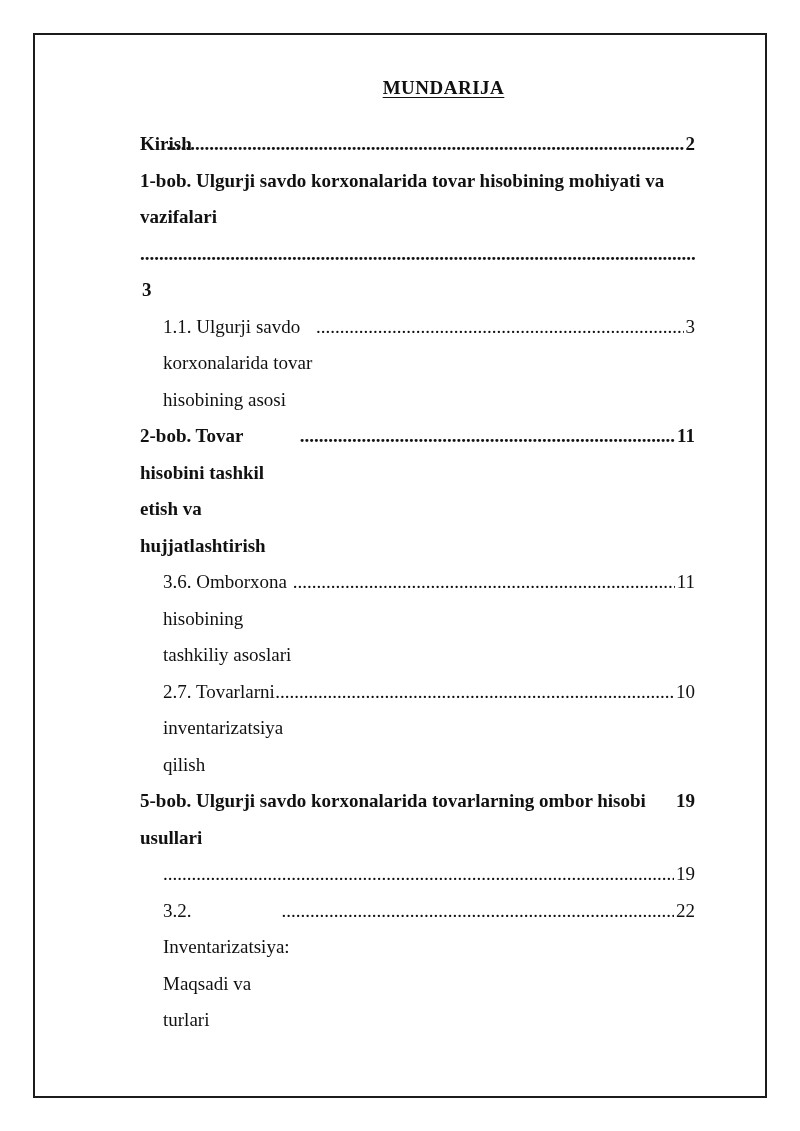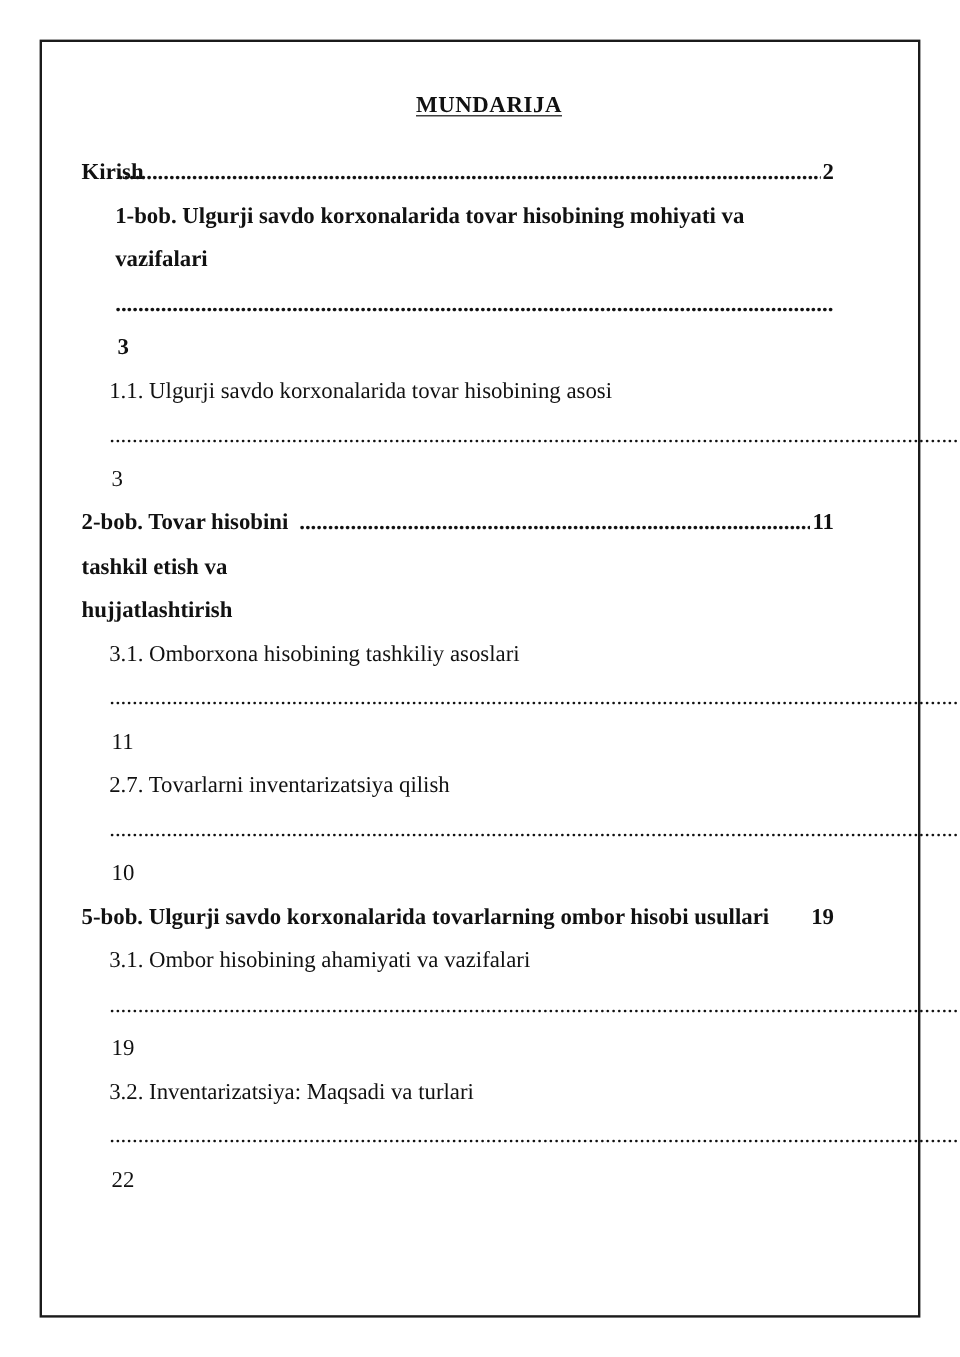--- a/index.html
+++ b/index.html
@@ -17,21 +17,21 @@
   }
   .page-frame {
     position: absolute;
     left: 33px;
     top: 33px;
     width: 734px;
     height: 1065px;
     border: 2px solid #1b1b1b;
     box-sizing: border-box;
     background: #ffffff;
-    padding: 40px 18px 0 33px;
+    padding: 40px 18px 0 105px;
   }
   .doc-title {
     font-size: 19px;
     line-height: 26px;
     font-weight: bold;
     text-align: center;
     text-decoration: underline;
     text-underline-offset: 3px;
     letter-spacing: 0.5px;
     margin: 0 0 25px 0;
@@ -40,34 +40,34 @@
     display: block;
     padding-right: 52px;
   }
   .toc-row {
     display: flex;
     align-items: baseline;
     font-size: 19px;
     line-height: 36.5px;
   }
   .toc-row.chapter { font-weight: bold; }
-  .toc-row.section { padding-left: 23px; flex-direction: column; }
+  .toc-row.section { padding-left: 23px; }
   .toc-label { min-width: 0; }
   .toc-leader {
     flex: 1 1 auto;
     min-width: 0;
     overflow: hidden;
     white-space: nowrap;
   }
   .toc-leader::after {
     content: "....................................................................................................................................................................................................................";
   }
   .toc-row.no-dots .toc-leader::after { content: ""; }
   .toc-page { white-space: nowrap; padding-left: 2px; }
-  .toc-row.label-own-line { flex-wrap: wrap; margin-left: 28px; }
+  .toc-row.label-own-line { flex-wrap: wrap; }
   .toc-row.label-own-line .toc-label { flex: 0 0 100%; }
 </style>
 </head>
 <body>
 
 <div class="sheet">
   <div class="page-frame">
     <h1 class="doc-title">MUNDARIJA</h1>
     <nav class="toc" id="toc">
         <div class="toc-row chapter">
@@ -84,36 +84,35 @@
     <span class="toc-label">1.1. Ulgurji savdo korxonalarida tovar hisobining asosi</span>
     <span class="toc-leader"></span>
     <span class="toc-page">3</span>
   </div>
         <div class="toc-row chapter">
     <span class="toc-label">2-bob. Tovar hisobini tashkil etish va hujjatlashtirish</span>
     <span class="toc-leader"></span>
     <span class="toc-page">11</span>
   </div>
         <div class="toc-row section">
-    <span class="toc-label">3.1. Omborxona hisobining tashkiliy asoslari</span>
+    <span class="toc-label">3.6. Omborxona hisobining tashkiliy asoslari</span>
     <span class="toc-leader"></span>
     <span class="toc-page">11</span>
   </div>
         <div class="toc-row section">
     <span class="toc-label">2.7. Tovarlarni inventarizatsiya qilish</span>
     <span class="toc-leader"></span>
     <span class="toc-page">10</span>
   </div>
         <div class="toc-row chapter no-dots">
     <span class="toc-label">5-bob. Ulgurji savdo korxonalarida tovarlarning ombor hisobi usullari</span>
     <span class="toc-leader"></span>
     <span class="toc-page">19</span>
   </div>
         <div class="toc-row section">
-    <span class="toc-label">3.1. Ombor hisobining ahamiyati va vazifalari</span>
     <span class="toc-leader"></span>
     <span class="toc-page">19</span>
   </div>
         <div class="toc-row section">
     <span class="toc-label">3.2. Inventarizatsiya: Maqsadi va turlari</span>
     <span class="toc-leader"></span>
     <span class="toc-page">22</span>
   </div>
       </nav>
   </div>

